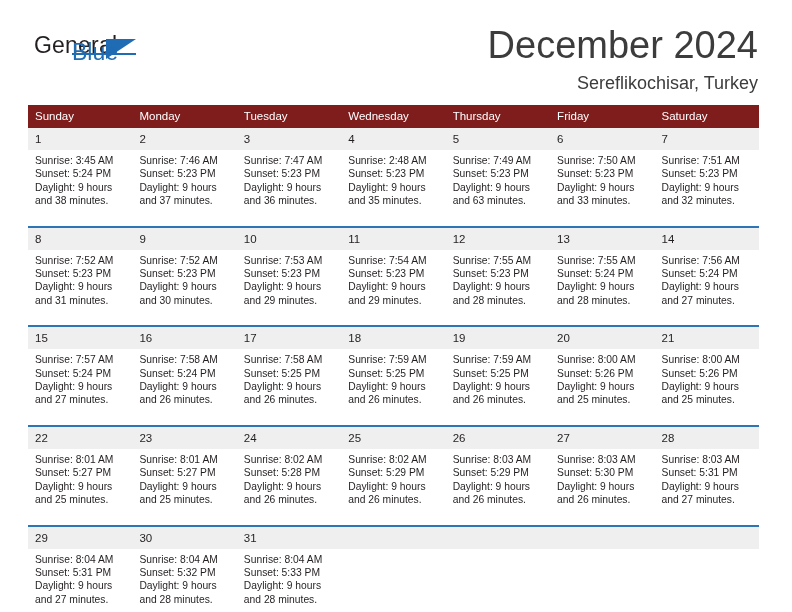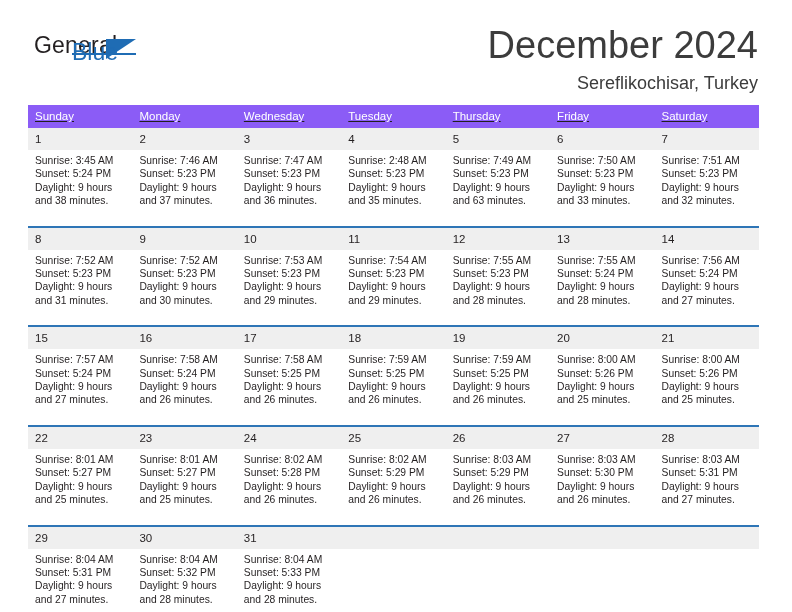--- a/index.html
+++ b/index.html
@@ -93,22 +93,21 @@
 
   
   .calendar {
     position: absolute;
     left: 28px;
     top: 105px;
     width: 731px;
   }
   .week-head {
     display: flex;
-    background: #8b5cf6;
-    text-decoration: underline;
+    background: #7f1d1d;
   }
   .week-head .dow {
     flex: 1 1 0;
     min-width: 0;
     color: #ffffff;
     font-size: 11.5px;
     line-height: 13px;
     padding: 5px 0 5px 7px;
     box-sizing: border-box;
     white-space: nowrap;
@@ -164,22 +163,22 @@
     <div class="titles">
       <div class="cal-title">December 2024</div>
       <div class="cal-sub">Sereflikochisar, Turkey</div>
     </div>
   </div>
 
   <div class="calendar">
     <div class="week-head">
       <div class="dow">Sunday</div>
       <div class="dow">Monday</div>
+      <div class="dow">Tuesday</div>
       <div class="dow">Wednesday</div>
-      <div class="dow">Tuesday</div>
       <div class="dow">Thursday</div>
       <div class="dow">Friday</div>
       <div class="dow">Saturday</div>
     </div>
 
     <div class="week first">
       <div class="cell">
         <div class="daynum">1</div>
         <div class="lines">
           <div>Sunrise: 3:45 AM</div>

